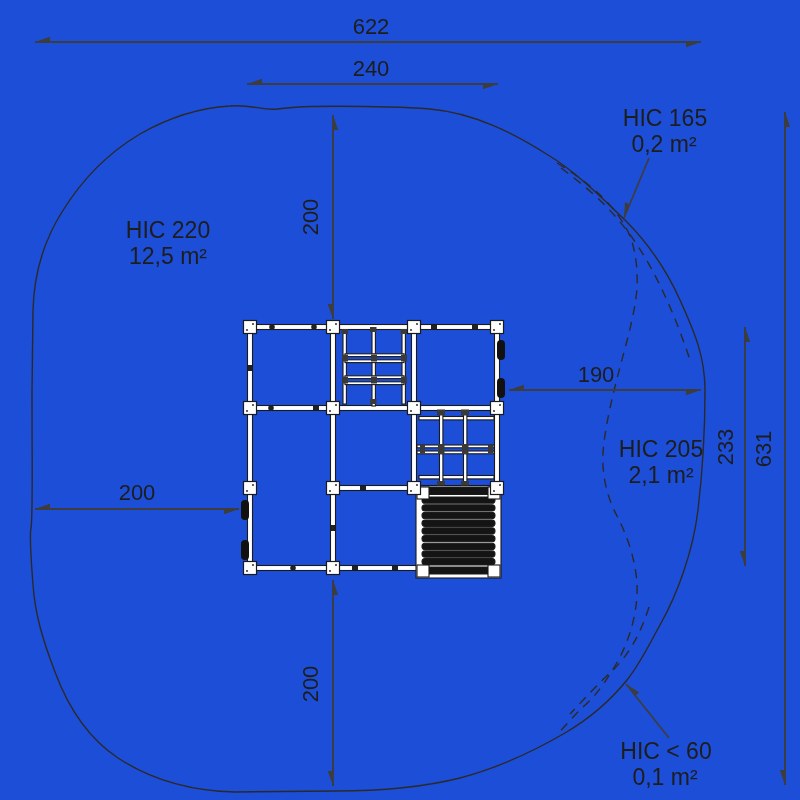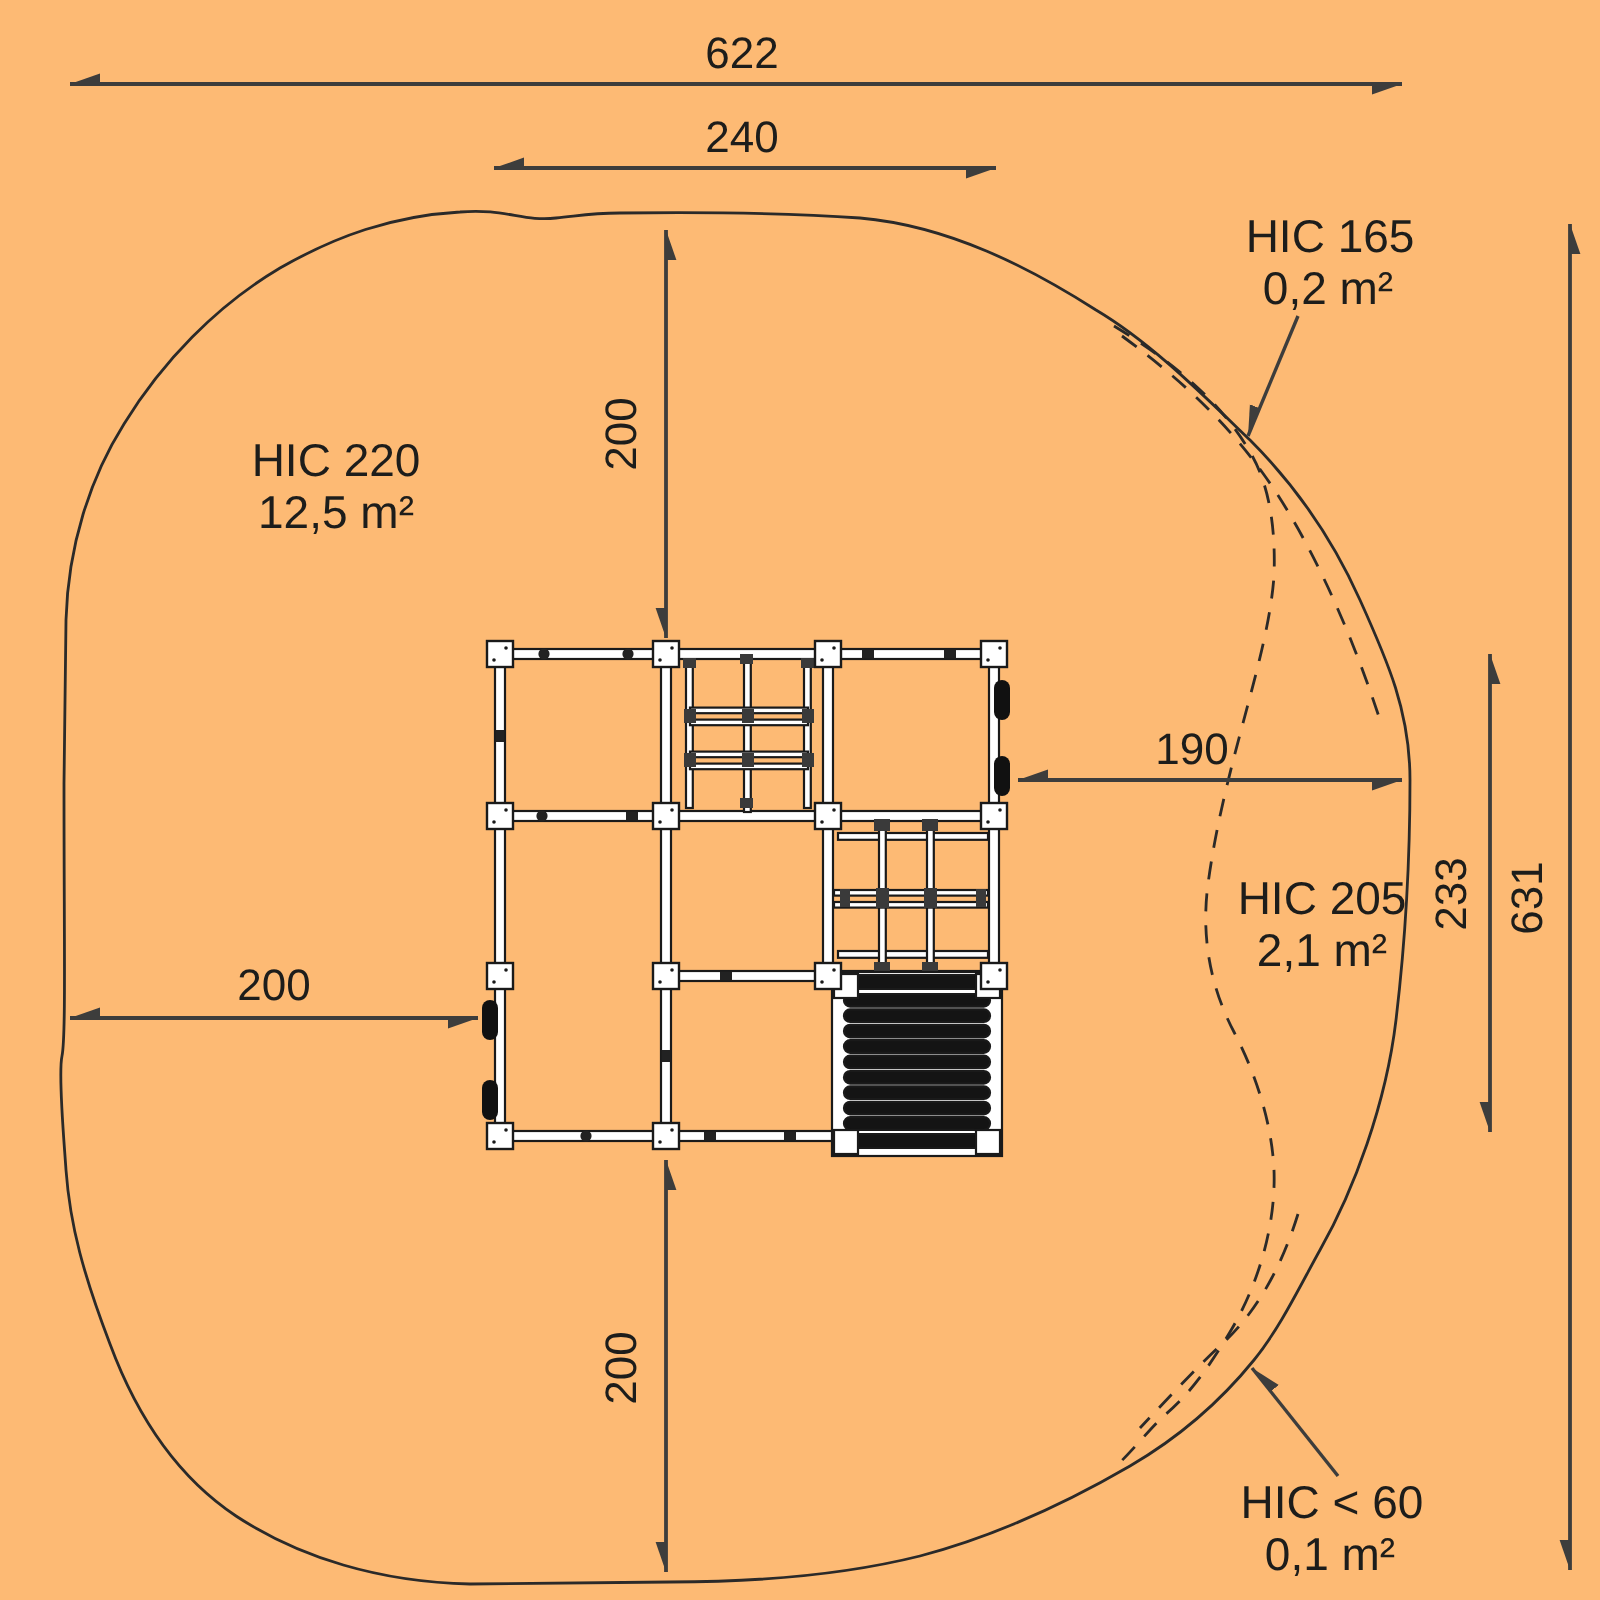--- a/index.html
+++ b/index.html
@@ -1,17 +1,17 @@
 <!DOCTYPE html>
 <html><head>
 <meta charset="utf-8">
 <style>
   html,body{margin:0;padding:0;background:#ffffff;}
   body{width:800px;height:800px;overflow:hidden;font-family:"Liberation Sans",sans-serif;}
-  .stage{position:relative;width:800px;height:800px;background:#fdba74;}
+  .stage{position:relative;width:800px;height:800px;background:#1d4ed8;}
   svg{display:block;}
   text{font-family:"Liberation Sans",sans-serif;fill:#1d1d1b;}
   .dim-num{font-size:22px;}
   .zone-label{font-size:23px;}
 </style>
 </head>
 <body>
 
 <div class="stage">
 <svg width="800" height="800" viewBox="0 0 800 800">

